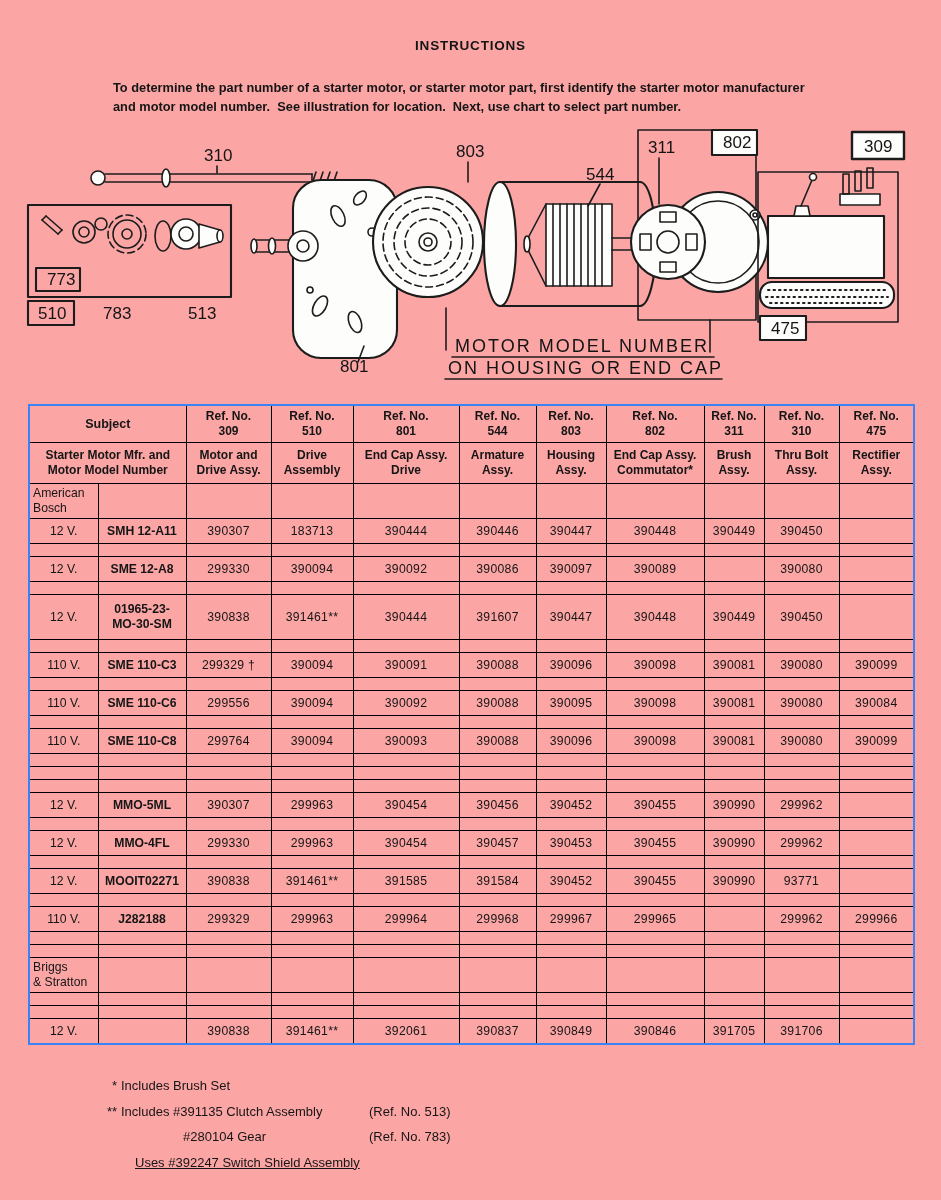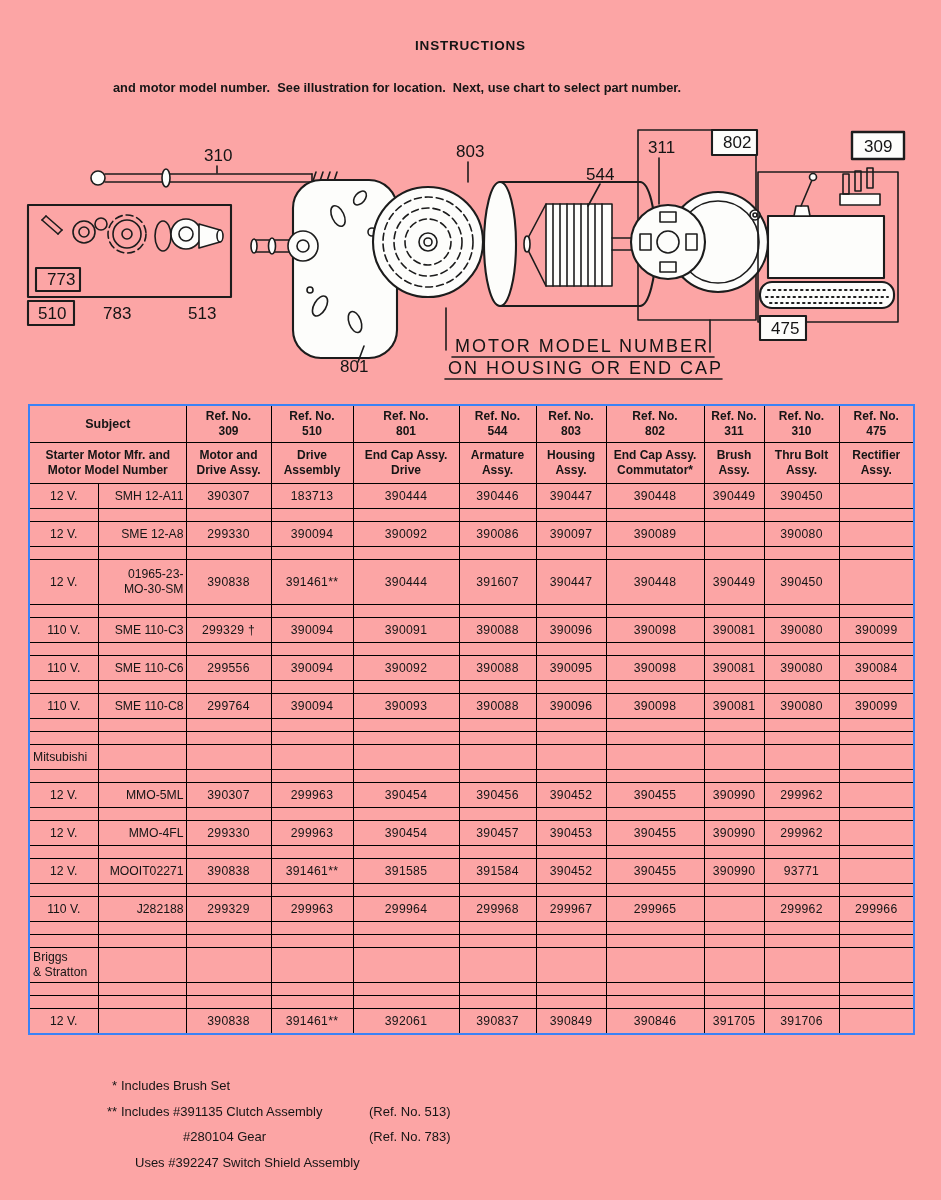--- a/index.html
+++ b/index.html
@@ -30,39 +30,40 @@
   .parts-table th{font-weight:bold;line-height:15px;padding:2px 1px;}
   .parts-table tr.hdr-a th{height:32px;}
   .parts-table tr.hdr-b th{height:36px;}
   .parts-table td{font-size:12.2px;line-height:15px;}
   .parts-table tr.data td{height:24px;}
   .parts-table tr.data.tall td{height:44px;}
   .parts-table tr.blank td{height:12px;}
   .parts-table tr.group td{height:24px;}
   .parts-table tr.group.g2 td{height:34px;}
   .parts-table td.g-label{text-align:left;padding-left:3px;}
-  .parts-table td.c-model{text-align:right;}
+  .parts-table td.c-model{text-align:center;font-weight:bold;}
   .parts-table td.c-num{letter-spacing:.3px;}
   .subject-cell{font-size:12.5px;}
 
   .footnotes{position:absolute;top:1078px;left:97px;width:520px;font-size:13px;}
   .fn-row{position:relative;height:25.6px;}
   .fn-marker{display:inline-block;width:20px;text-align:right;margin-right:4px;}
   .fn-ref{position:absolute;left:272px;top:0;}
   .fn-2 .fn-text,.fn-3 .fn-text{margin-left:62px;}
-  .fn-4 .fn-text{margin-left:14px;}
+  .fn-4 .fn-text{margin-left:14px;text-decoration:underline;}
 </style>
 </head>
 <body>
 
 <div class="page">
 
   <div class="title">INSTRUCTIONS</div>
 
   <div class="intro">
+    <div>To determine the part number of a starter motor, or starter motor part, first identify the starter motor manufacturer</div>
     <div>and motor model number.  See illustration for location.  Next, use chart to select part number.</div>
   </div>
 
   <svg class="diagram" width="941" height="285" viewBox="0 0 941 285">
 
     <g>
       <circle class="s wf" cx="98" cy="58" r="7"></circle>
       <line class="s" x1="105" y1="54" x2="312" y2="54"></line>
       <line class="s" x1="105" y1="62" x2="312" y2="62"></line>
       <line class="s" x1="312" y1="54" x2="312" y2="62"></line>
@@ -296,20 +297,36 @@
             <div>Thru Bolt</div>
             <div>Assy.</div>
           </th>
           <th class="h-desc">
             <div>Rectifier</div>
             <div>Assy.</div>
           </th>
         </tr>
     </thead>
     <tbody>
+        <tr class="group g2">
+          <td class="g-label">
+            <div>American</div>
+            <div>Bosch</div>
+          </td>
+          <td></td>
+          <td></td>
+          <td></td>
+          <td></td>
+          <td></td>
+          <td></td>
+          <td></td>
+          <td></td>
+          <td></td>
+          <td></td>
+        </tr>
         <tr class="data">
           <td class="c-volt">
             <div>12 V.</div>
           </td>
           <td class="c-model">
             <div>SMH 12-A11</div>
           </td>
           <td class="c-num">
             <div>390307</div>
           </td>
@@ -587,35 +604,20 @@
           <td></td>
           <td></td>
           <td></td>
           <td></td>
           <td></td>
           <td></td>
           <td></td>
         </tr>
         <tr class="blank">
           <td></td>
-          <td></td>
-          <td></td>
-          <td></td>
-          <td></td>
-          <td></td>
-          <td></td>
-          <td></td>
-          <td></td>
-          <td></td>
-          <td></td>
-        </tr>
-        <tr class="group">
-          <td class="g-label">
-            <div>Mitsubishi</div>
-          </td>
           <td></td>
           <td></td>
           <td></td>
           <td></td>
           <td></td>
           <td></td>
           <td></td>
           <td></td>
           <td></td>
           <td></td>

